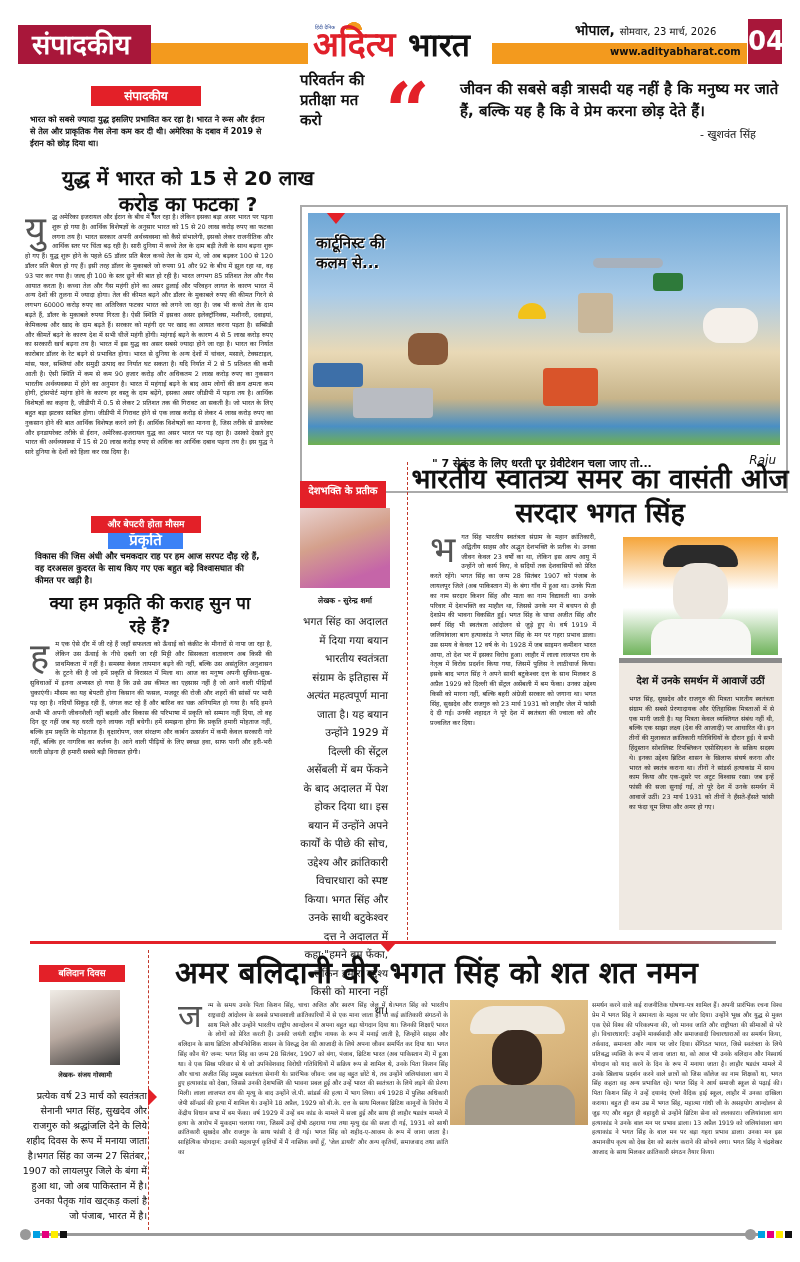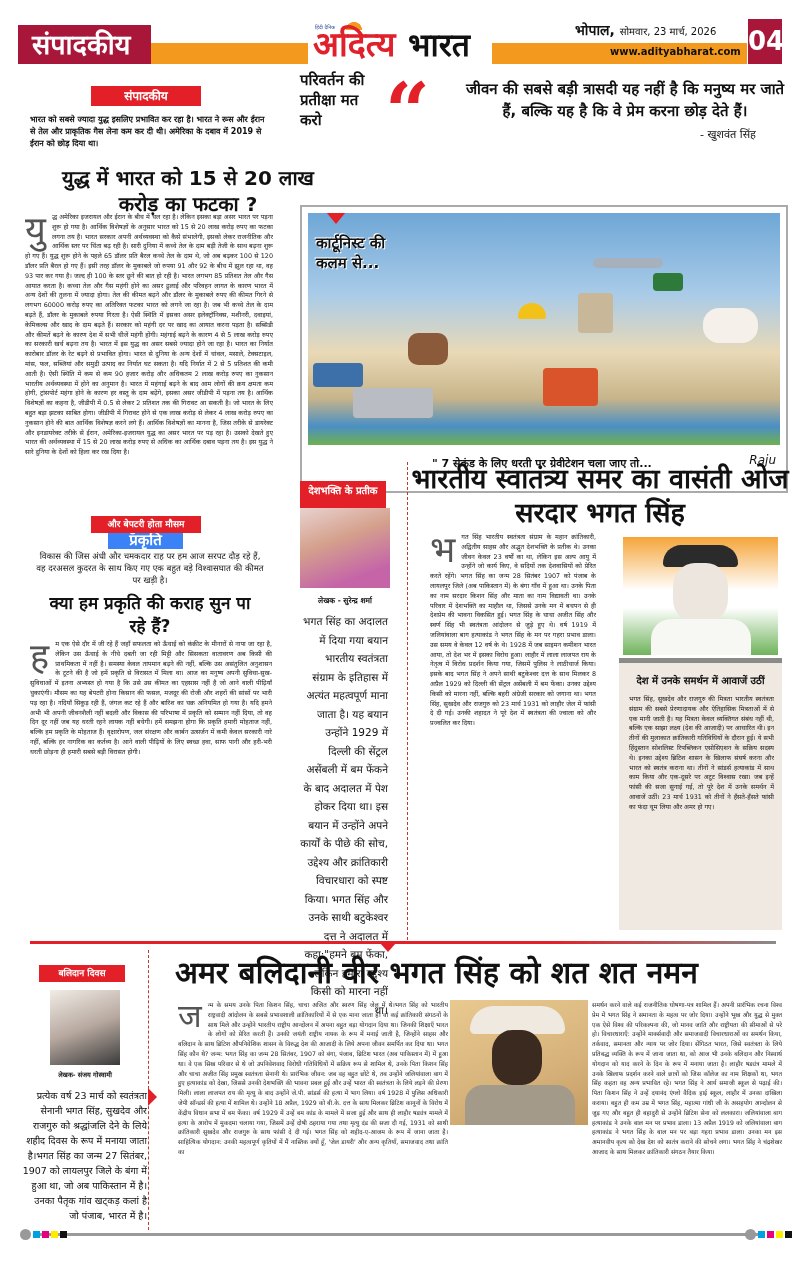--- a/index.html
+++ b/index.html
@@ -21,21 +21,21 @@
   .tag-grey { background: #3b82f6; color: #fff; text-align: center; font-weight: bold; margin-top: 17px; }
   .tag-red { background: #e32028; color: #fff; text-align: center; font-weight: bold; }
 
   .body-text { font-size: 6.4px; line-height: 9.8px; text-align: justify; color: #222; }
   .headline { font-weight: bold; text-align: center; color: #111; }
 
   .dropcap { float: left; font-size: 36px; line-height: 34px; color: #555; margin-right: 6px; }
 
   .quote-left { left: 300px; top: 70px; width: 80px; font-size: 15px; font-weight: bold; line-height: 20px; }
   .quote-marks { left: 385px; top: 77px; font-size: 78px; line-height: 70px; color: #e32028; font-weight: bold; font-family: "DejaVu Serif", serif; }
-  .quote-text { left: 460px; top: 78px; width: 330px; font-size: 15px; font-weight: bold; line-height: 22px; text-align: center; }
+  .quote-text { left: 460px; top: 78px; width: 330px; font-size: 15px; font-weight: bold; line-height: 22px; }
   .quote-author { left: 700px; top: 126px; font-size: 11px; }
 
   .cartoon-box { left: 300px; top: 157px; width: 488px; height: 288px; border: 2px solid #aaa; margin-top: 48px; }
   .cartoon-img { position: absolute; left: 6px; top: 6px; width: 472px; height: 232px;
     background: linear-gradient(180deg, #6fa7d6 0%, #a9cbe8 35%, #e9d9b6 60%, #c7b48a 80%, #4a8fc4 92%, #6fb050 100%); overflow: hidden; }
   .cartoon-img .tri { position: absolute; left: 18px; top: -1px; width: 0; height: 0; border-left: 10px solid transparent; border-right: 10px solid transparent; border-top: 12px solid #e32028; }
   .cartoon-img .ctitle { position: absolute; left: 8px; top: 20px; width: 90px; font-size: 15px; font-weight: bold; color: #111; line-height: 20px; text-shadow: 1px 1px 0 #fff, -1px -1px 0 #fff; }
   .shape { position: absolute; border-radius: 4px; }
   .cartoon-caption { position: absolute; left: 130px; top: 248px; font-size: 11px; font-weight: bold; }
   .cartoon-sign { position: absolute; right: 10px; top: 246px; font-size: 12px; font-style: italic; }
@@ -74,21 +74,21 @@
 <div class="abs tag-red" style="left:91px;top:86px;width:110px;height:20px;font-size:12px;line-height:20px;">संपादकीय</div>
 <div class="abs" style="left:30px;top:114px;width:240px;font-size:8px;line-height:12px;font-weight:bold;text-align:left;">भारत को सबसे ज्यादा युद्ध इसलिए प्रभावित कर रहा है। भारत ने रूस और ईरान से तेल और प्राकृतिक गैस लेना कम कर दी थी। अमेरिका के दबाव में 2019 से ईरान को छोड़ दिया था।</div>
 <div class="abs headline" style="left:20px;top:165px;width:262px;font-size:20px;line-height:26px;margin-left:37px;">युद्ध में भारत को 15 से 20 लाख करोड़ का फटका ?</div>
 <div class="abs body-text" style="left:25px;top:213px;width:248px;height:285px;overflow:hidden;">
   <span class="dropcap">यु</span>
   <span>द्ध अमेरिका इजरायल और ईरान के बीच में चल रहा है। लेकिन इसका बड़ा असर भारत पर पड़ना शुरू हो गया है। आर्थिक विशेषज्ञों के अनुसार भारत को 15 से 20 लाख करोड़ रुपए का फटका लगना तय है। भारत सरकार अपनी अर्थव्यवस्था को कैसे संभालेगी, इसको लेकर राजनीतिक और आर्थिक स्तर पर चिंता बढ़ रही है। सारी दुनिया में कच्चे तेल के दाम बड़ी तेजी के साथ बढ़ना शुरू हो गए हैं। युद्ध शुरू होने के पहले 65 डॉलर प्रति बैरल कच्चे तेल के दाम थे, जो अब बढ़कर 100 से 120 डॉलर प्रति बैरल हो गए हैं। इसी तरह डॉलर के मुकाबले जो रुपया 91 और 92 के बीच में झूल रहा था, वह 93 पार कर गया है। जल्द ही 100 के स्तर छूने की बात हो रही है। भारत लगभग 85 प्रतिशत तेल और गैस आयात करता है। कच्चा तेल और गैस महंगी होने का असर ढुलाई और परिवहन लागत के कारण भारत में अन्य देशों की तुलना में ज्यादा होगा। तेल की कीमत बढ़ने और डॉलर के मुकाबले रुपए की कीमत गिरने से लगभग 60000 करोड़ रुपए का अतिरिक्त फटका भारत को लगने जा रहा है। जब भी कच्चे तेल के दाम बढ़ते हैं, डॉलर के मुकाबले रुपया गिरता है। ऐसी स्थिति में इसका असर इलेक्ट्रॉनिक्स, मशीनरी, दवाइयां, केमिकल्स और खाद के दाम बढ़ते हैं। सरकार को महंगी दर पर खाद का आयात करना पड़ता है। सब्सिडी और कीमतें बढ़ने के कारण देश में सभी चीजें महंगी होंगी। महंगाई बढ़ने के कारण 4 से 5 लाख करोड़ रुपए का सरकारी खर्च बढ़ना तय है। भारत में इस युद्ध का असर सबसे ज्यादा होने जा रहा है। भारत का निर्यात कारोबार डॉलर के रेट बढ़ने से प्रभावित होगा। भारत से दुनिया के अन्य देशों में चांवल, मसाले, टेक्सटाइल, मांस, फल, सब्जियां और समुद्री उत्पाद का निर्यात घट सकता है। यदि निर्यात में 2 से 5 प्रतिशत की कमी आती है। ऐसी स्थिति में कम से कम 90 हजार करोड़ और अधिकतम 2 लाख करोड़ रुपए का नुकसान भारतीय अर्थव्यवस्था में होने का अनुमान है। भारत में महंगाई बढ़ने के बाद आम लोगों की क्रय क्षमता कम होगी, ट्रांसपोर्ट महंगा होने के कारण हर वस्तु के दाम बढ़ेंगे, इसका असर जीडीपी में पड़ना तय है। आर्थिक विशेषज्ञों का कहना है, जीडीपी में 0.5 से लेकर 2 प्रतिशत तक की गिरावट आ सकती है। जो भारत के लिए बहुत बड़ा झटका साबित होगा। जीडीपी में गिरावट होने से एक लाख करोड़ से लेकर 4 लाख करोड़ रुपए का नुकसान होने की बात आर्थिक विशेषज्ञ करने लगे हैं। आर्थिक विशेषज्ञों का मानना है, जिस तरीके से डायरेक्ट और इनडायरेक्ट तरीके से ईरान, अमेरिका-इजरायल युद्ध का असर भारत पर पड़ रहा है। उसको देखते हुए भारत की अर्थव्यवस्था में 15 से 20 लाख करोड़ रुपए से अधिक का आर्थिक दबाव पड़ना तय है। इस युद्ध ने सारे दुनिया के देशों को हिला कर रख दिया है।</span>
 </div>
 
 <div class="abs tag-grey" style="left:108px;top:501px;width:75px;height:31px;font-size:15px;line-height:15px;">झुलसती प्रकृति</div>
 <div class="abs tag-red" style="left:91px;top:516px;width:110px;height:17px;font-size:9px;line-height:17px;">और बेपटरी होता मौसम</div>
-<div class="abs" style="left:35px;top:550px;width:230px;font-size:8.5px;line-height:12px;font-weight:normal;text-align:center;">विकास की जिस अंधी और चमकदार राह पर हम आज सरपट दौड़ रहे हैं, वह दरअसल कुदरत के साथ किए गए एक बहुत बड़े विश्वासघात की कीमत पर खड़ी है।</div>
+<div class="abs" style="left:35px;top:550px;width:230px;font-size:8.5px;line-height:12px;font-weight:bold;">विकास की जिस अंधी और चमकदार राह पर हम आज सरपट दौड़ रहे हैं, वह दरअसल कुदरत के साथ किए गए एक बहुत बड़े विश्वासघात की कीमत पर खड़ी है।</div>
 <div class="abs headline" style="left:40px;top:592px;width:220px;font-size:17px;line-height:23px;">क्या हम प्रकृति की कराह सुन पा रहे हैं?</div>
 <div class="abs body-text" style="left:30px;top:640px;width:242px;height:290px;overflow:hidden;">
   <span class="dropcap">ह</span>
   <span>म एक ऐसे दौर में जी रहे हैं जहाँ सफलता को ऊँचाई को कंक्रीट के मीनारों से नापा जा रहा है, लेकिन उस ऊँचाई के नीचे दबती जा रही मिट्टी और सिसकता वातावरण अब किसी की प्राथमिकता में नहीं है। समस्या केवल तापमान बढ़ने की नहीं, बल्कि उस असंतुलित अनुशासन के टूटने की है जो हमें प्रकृति से विरासत में मिला था। आज का मनुष्य अपनी सुविधा-सुख-सुविधाओं में इतना अभ्यस्त हो गया है कि उसे उस कीमत का एहसास नहीं है जो आने वाली पीढ़ियाँ चुकाएंगी। मौसम का यह बेपटरी होना किसान की फसल, मजदूर की रोजी और शहरों की सांसों पर भारी पड़ रहा है। नदियाँ सिकुड़ रही हैं, जंगल कट रहे हैं और बारिश का चक्र अनियमित हो गया है। यदि हमने अभी भी अपनी जीवनशैली नहीं बदली और विकास की परिभाषा में प्रकृति को सम्मान नहीं दिया, तो वह दिन दूर नहीं जब यह धरती रहने लायक नहीं बचेगी। हमें समझना होगा कि प्रकृति हमारी मोहताज नहीं, बल्कि हम प्रकृति के मोहताज हैं। वृक्षारोपण, जल संरक्षण और कार्बन उत्सर्जन में कमी केवल सरकारी नारे नहीं, बल्कि हर नागरिक का कर्तव्य है। आने वाली पीढ़ियों के लिए स्वच्छ हवा, साफ पानी और हरी-भरी धरती छोड़ना ही हमारी सबसे बड़ी विरासत होगी।</span>
 </div>
 
 <div class="abs quote-left">परिवर्तन की प्रतीक्षा मत करो</div>
 <div class="abs quote-marks">“</div>
 <div class="abs quote-text">जीवन की सबसे बड़ी त्रासदी यह नहीं है कि मनुष्य मर जाते हैं, बल्कि यह है कि वे प्रेम करना छोड़ देते हैं।</div>
 <div class="abs quote-author">- खुशवंत सिंह</div>

